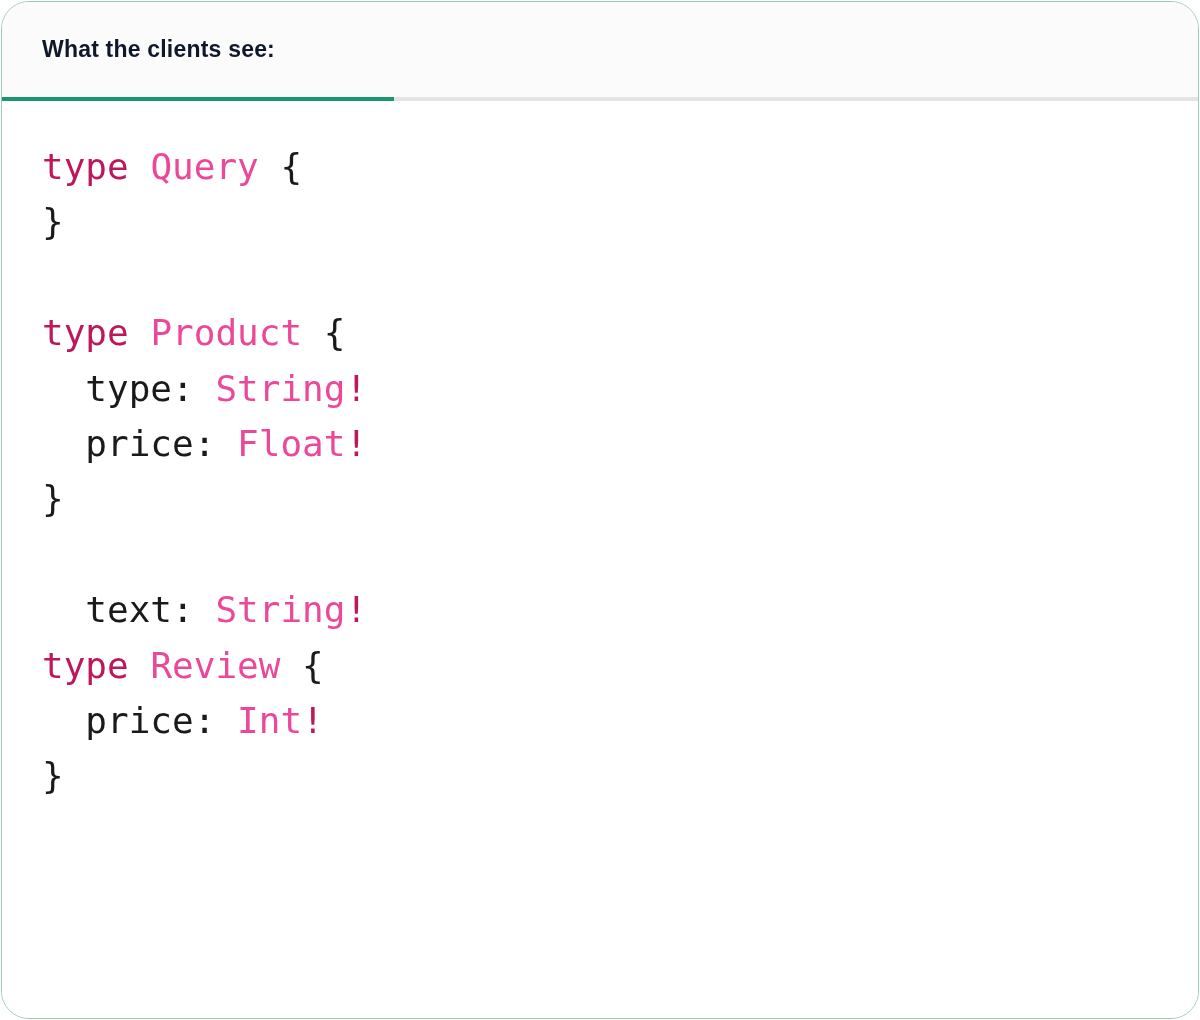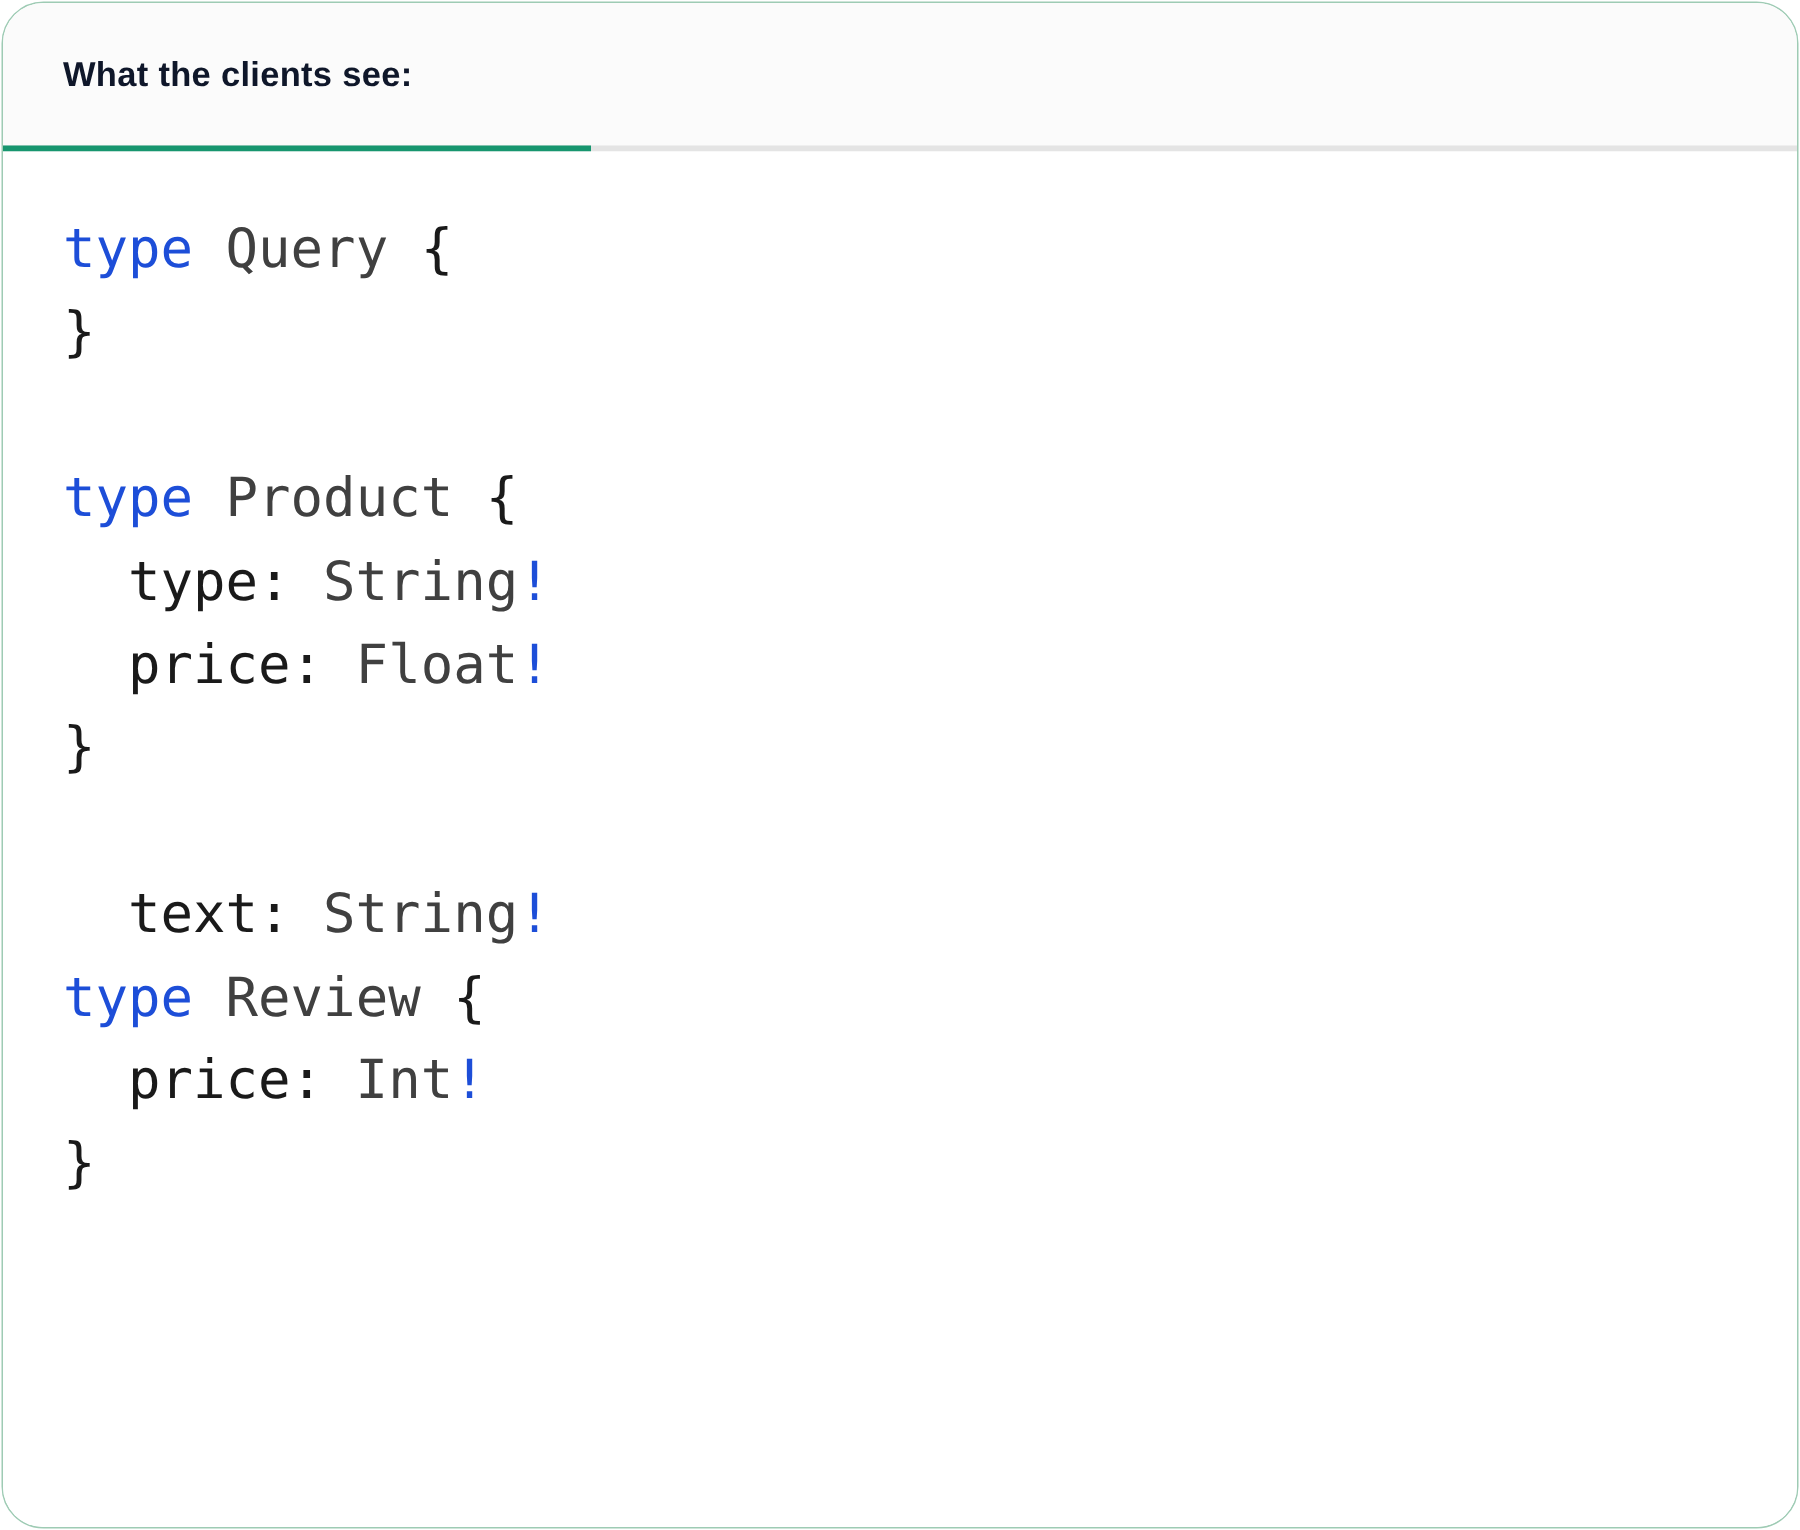--- a/index.html
+++ b/index.html
@@ -48,22 +48,22 @@
   }
   .code-line {
     font-family: "DejaVu Sans Mono", "Liberation Mono", monospace;
     font-size: 36px;
     font-weight: 500;
     line-height: 55.4px;
     white-space: pre;
     color: #1A1A1A;
   }
   .tok-plain { color: #1A1A1A; }
-  .tok-kw    { color: #1d4ed8; }
-  .tok-type  { color: #404040; }
+  .tok-kw    { color: #be185d; }
+  .tok-type  { color: #ec4899; }
 </style>
 </head>
 <body>
 
 <div class="card">
   <div class="card-header">
     <div class="tab">
       <span class="tab-label">What the clients see:</span>
     </div>
   </div>

